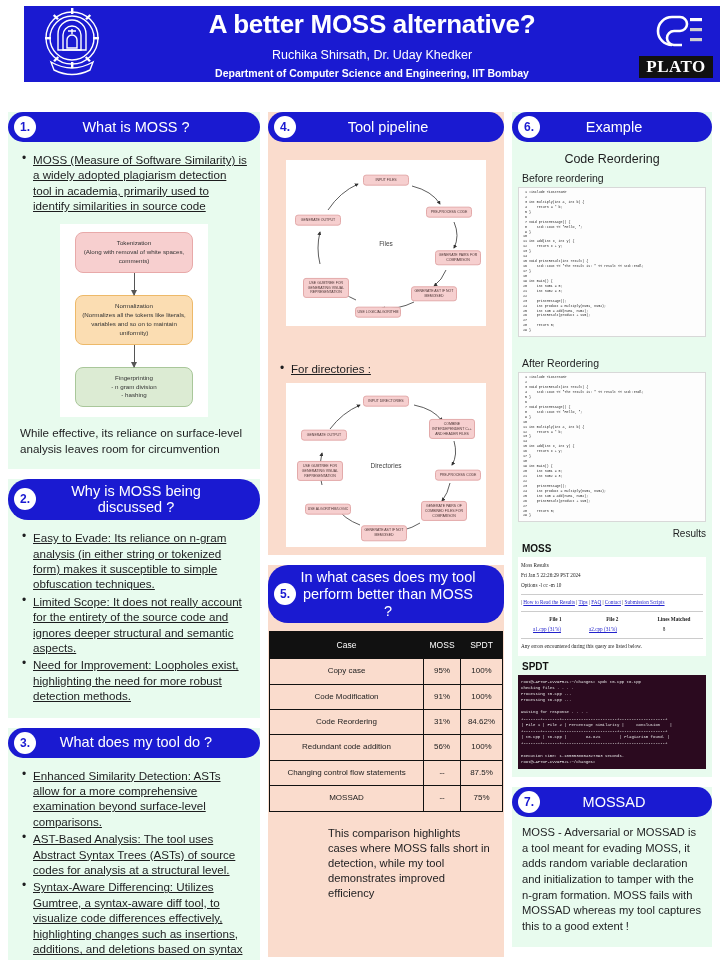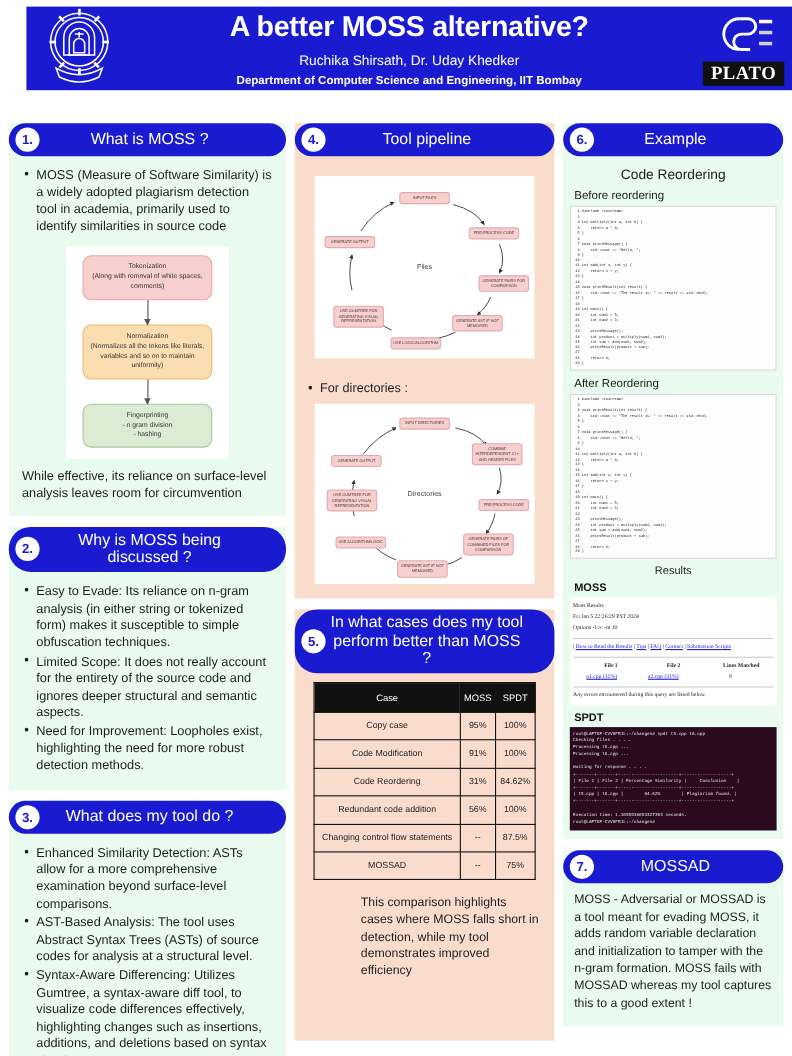--- a/index.html
+++ b/index.html
@@ -60,21 +60,21 @@
   }
   .pill-title {
     flex: 1 1 auto; text-align:center; color:#ffffff; font-size: 14.5px;
     line-height: 1.15; padding-right: 18px;
   }
   .pill-body { padding: 10px 12px 12px 12px; }
 
   ul.bullets { list-style: none; }
   ul.bullets li {
     position: relative; padding-left: 13px; font-size: 11.6px; line-height: 1.33;
-    color: #1d1d1f; margin-bottom: 2px;
+    color: #1d1d1f; margin-bottom: 2px; text-decoration: underline;
   }
   ul.bullets li::before {
     content:"\2022"; position:absolute; left:2px; top:-1px; font-size: 12px;
   }
   .plain-note { font-size: 11.6px; line-height: 1.35; color:#1d1d1f; }
 
   
   .flowbox { background:#ffffff; width: 148px; margin: 10px auto 8px auto; padding: 8px 0 10px 0; }
   .flow-node {
     width: 118px; margin: 0 auto; border-radius: 8px; padding: 6px 5px;
@@ -97,41 +97,41 @@
     font-size: 6.5px; color:#444;
   }
   .cy-node {
     position:absolute; transform: translate(-50%,-50%);
     background:#f6cfcf; border:1px solid #e3aaaa; border-radius:3px;
     font-size: 3.5px; line-height: 1.35; text-align:center; color:#4a3333;
     padding: 2px 1px; width: 46px;
   }
 
   
-  table.cmp { border-collapse: collapse; width: 202px; margin: 8px auto 0 auto; }
+  table.cmp { border-collapse: collapse; width: 234px; margin: 8px auto 0 auto; }
   table.cmp th {
     background:#111; color:#fff; font-size: 8.5px; font-weight: normal;
     padding: 8px 2px; border:1px solid #111;
   }
   table.cmp td {
     background:#fadccd; color:#222; font-size: 8px; text-align:center;
     padding: 7px 3px; border:1px solid #111; line-height:1.3;
   }
   .cmp-after { font-size: 11.2px; line-height: 1.35; color:#1d1d1f; padding: 14px 12px 0 12px; margin-left: 48px; }
 
   
   .sec-h { text-align:center; font-size: 12.5px; color:#1d1d1f; margin: 6px 0 6px 0; }
   .sub-h { font-size: 10.5px; color:#1d1d1f; margin: 2px 0 3px 4px; }
   .codebox {
     background:#fdfdfd; border:1px solid #d8d8d8; padding: 2px 2px 3px 2px;
     font-family: "Liberation Mono", monospace; font-size: 3.3px; line-height: 1.5;
     white-space: pre; overflow: hidden; color:#222;
   }
 
-  .results-h { text-align:center; font-size: 10px; color:#1d1d1f; margin: 6px 0 4px 0; }
+  .results-h { text-align:right; font-size: 10px; color:#1d1d1f; margin: 6px 0 4px 0; }
   .res-label { font-size: 10px; font-weight: bold; color:#111; margin: 0 0 3px 4px; }
 
   .mossbox {
     background:#ffffff; font-family:"Liberation Serif", serif; font-size: 5.2px;
     color:#222; padding: 4px 3px; line-height: 1.9;
   }
   .mossbox hr { border:0; border-top:1px solid #ccc; margin: 3px 0; }
   .mossbox a { color:#2222cc; text-decoration: underline; }
   .moss-tablerow { display:flex; font-weight:bold; gap:8px; padding-left:10px; }
   .moss-tablerow2 { display:flex; gap:4px; padding-left:0px; }
@@ -282,21 +282,21 @@
           <div class="cy-center">Files</div>
           <div class="cy-node" style="left:100px;top:20px">INPUT FILES</div>
           <div class="cy-node" style="left:163px;top:52px">PRE-PROCESS CODE</div>
           <div class="cy-node" style="left:172px;top:98px">GENERATE PAIRS FOR COMPARISON</div>
           <div class="cy-node" style="left:148px;top:134px">GENERATE AST IF NOT MEMOISED</div>
           <div class="cy-node" style="left:92px;top:152px">USE LOGIC/ALGORITHM</div>
           <div class="cy-node" style="left:40px;top:128px">USE GUMTREE FOR GENERATING VISUAL REPRESENTATION</div>
           <div class="cy-node" style="left:32px;top:60px">GENERATE OUTPUT</div>
         </div>
 
-        <ul class="bullets" style="margin-top:20px">
+        <ul class="bullets" style="margin-top:36px">
           <li style="font-size:11.5px">For directories :</li>
         </ul>
 
         <div class="cyclebox" style="width:200px;height:164px">
           <svg width="200" height="164" style="position:absolute;left:0;top:0">
             <defs>
                 <marker id="ah2" markerWidth="5" markerHeight="5" refX="4" refY="2.5" orient="auto">
               <path d="M0,0 L5,2.5 L0,5 z" fill="#333"></path>
                 </marker>
               </defs>
@@ -407,21 +407,21 @@
  20     int num1 = 5;
  21     int num2 = 3;
  22
  23     printMessage();
  24     int product = multiply(num1, num2);
  25     int sum = add(num1, num2);
  26     printResult(product + sum);
  27
  28     return 0;
  29 }</div>
-        <div class="sub-h" style="margin-top:6px">After Reordering</div>
+        <div class="sub-h" style="margin-top:20px">After Reordering</div>
         <div class="codebox">  1 #include &lt;iostream&gt;
   2
   3 void printResult(int result) {
   4     std::cout &lt;&lt; "The result is: " &lt;&lt; result &lt;&lt; std::endl;
   5 }
   6
   7 void printMessage() {
   8     std::cout &lt;&lt; "Hello, ";
   9 }
  10

